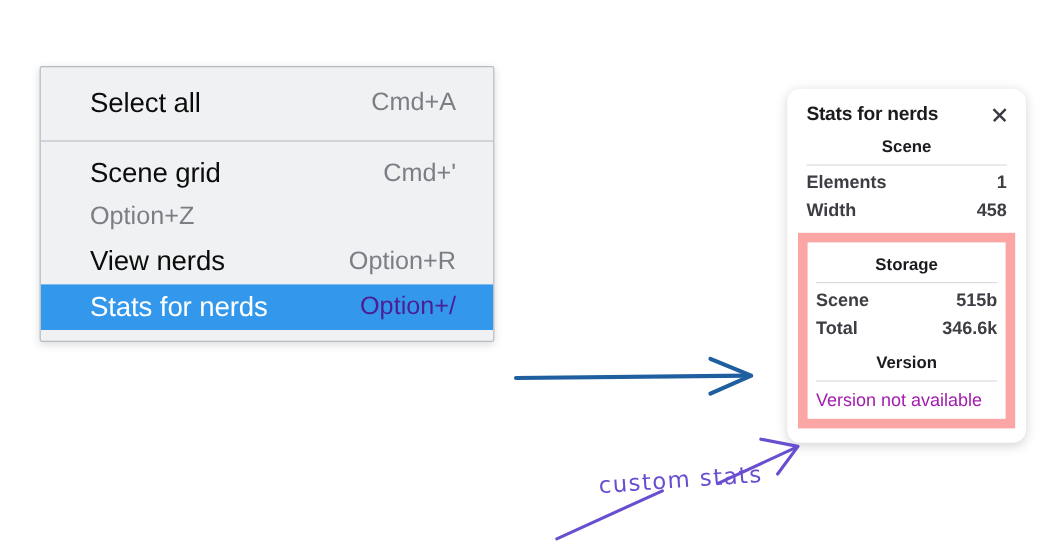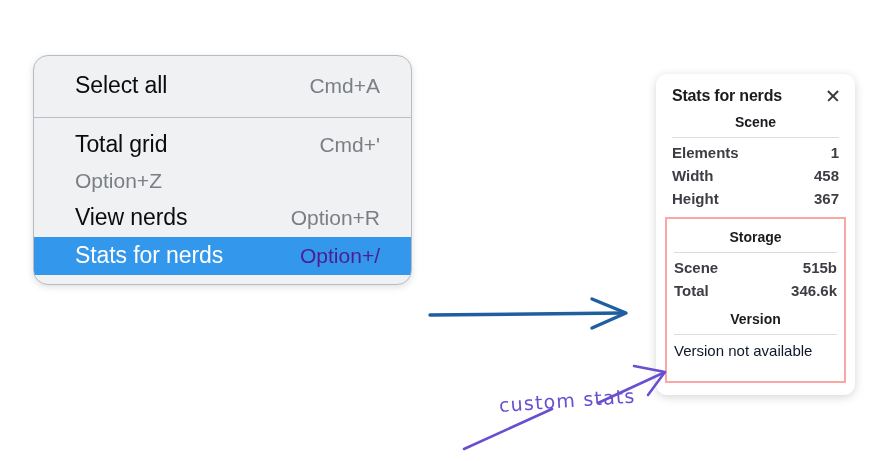--- a/index.html
+++ b/index.html
@@ -17,21 +17,21 @@
   }
 
   
   #context-menu {
     position: absolute;
     left: 33px;
     top: 55px;
     width: 377px;
     background: #f0f1f3;
     border: 1px solid #b6bcc4;
-    border-radius: 15px;
+    border-radius: 2px;
     box-shadow: 0 2px 7px rgba(0,0,0,0.13);
     overflow: hidden;
   }
   .menu-group {
     padding: 8px 0 9px 0;
   }
   .menu-group.group-top {
     border-bottom: 1px solid #b9bfc6;
     padding: 11px 0 12px 0;
   }
@@ -100,23 +100,23 @@
     height: 1.6px;
     background: #3a3a42;
   }
   .close-icon::before { transform: rotate(45deg); }
   .close-icon::after  { transform: rotate(-45deg); }
 
   .section {
     padding: 0 16px;
   }
   .section.boxed {
-    border: 2px solid #fca5a5;
+    border: 8px solid #fca5a5;
     margin: 7px 9px 0 9px;
-    padding: 1px 7px 21px 7px;
+    padding: 1px 7px 6px 7px;
   }
   .section-heading {
     text-align: center;
     font-size: 14px;
     font-weight: bold;
     color: #1b1b1f;
     padding: 9px 0 7px 0;
   }
   .section-rule {
     height: 1px;
@@ -129,21 +129,21 @@
     align-items: baseline;
     font-size: 15px;
     color: #3d3d44;
     padding: 3px 0 3px 0;
     font-weight: bold;
   }
   .stat-row .stat-key { white-space: nowrap; }
   .stat-row .stat-val { white-space: nowrap; }
   .stat-note {
     font-size: 15px;
-    color: #0f172a;
+    color: #a21caf;
     padding: 4px 0 1px 0;
     white-space: nowrap;
   }
 
   
   #annotations {
     position: absolute;
     left: 0; top: 0;
     width: 873px;
     height: 461px;
@@ -169,21 +169,21 @@
 
   <div class="menu-group group-top">
     <div class="menu-item">
       <span class="mi-label">Select all</span>
       <span class="mi-shortcut">Cmd+A</span>
     </div>
   </div>
 
   <div class="menu-group">
     <div class="menu-item">
-      <span class="mi-label">Total grid</span>
+      <span class="mi-label">Scene grid</span>
       <span class="mi-shortcut">Cmd+'</span>
     </div>
     <div class="menu-item">
       <span class="mi-shortcut">Option+Z</span>
     </div>
     <div class="menu-item">
       <span class="mi-label">View nerds</span>
       <span class="mi-shortcut">Option+R</span>
     </div>
     <div class="menu-item selected">
@@ -204,24 +204,20 @@
   <div class="section">
     <div class="section-heading">Scene</div>
     <div class="section-rule"></div>
     <div class="stat-row">
       <span class="stat-key">Elements</span>
       <span class="stat-val">1</span>
     </div>
     <div class="stat-row">
       <span class="stat-key">Width</span>
       <span class="stat-val">458</span>
-    </div>
-    <div class="stat-row">
-      <span class="stat-key">Height</span>
-      <span class="stat-val">367</span>
     </div>
   </div>
 
   <div class="section boxed">
 
     <div class="section-heading">Storage</div>
     <div class="section-rule"></div>
     <div class="stat-row">
       <span class="stat-key">Scene</span>
       <span class="stat-val">515b</span>

